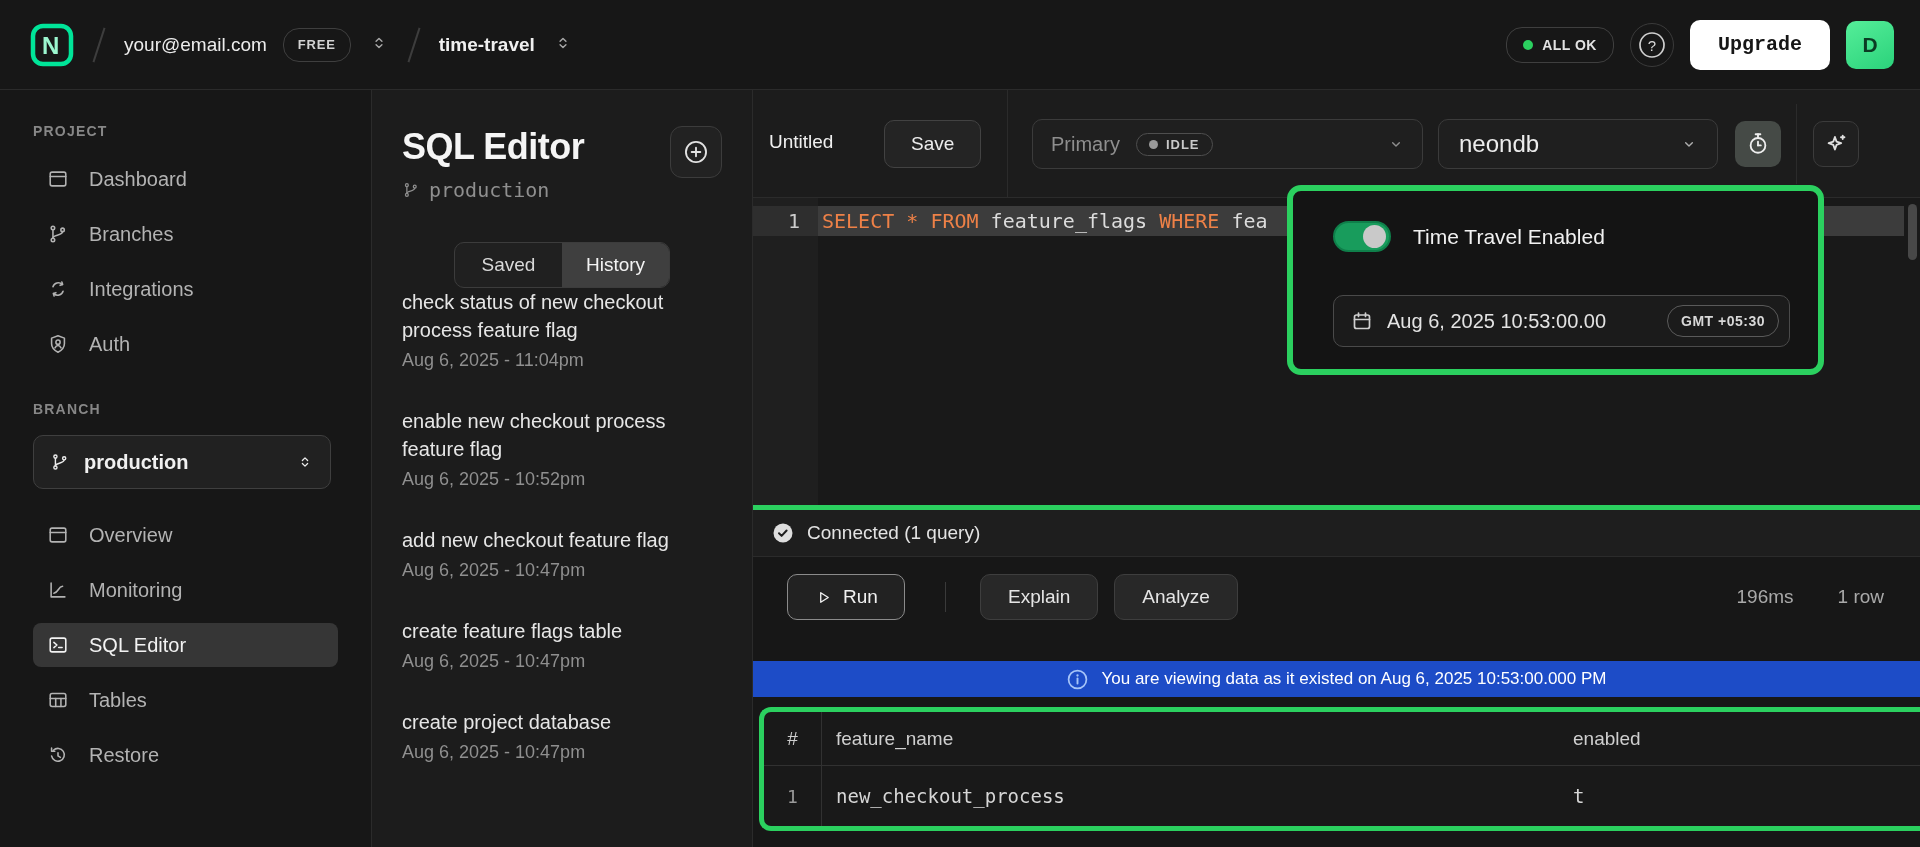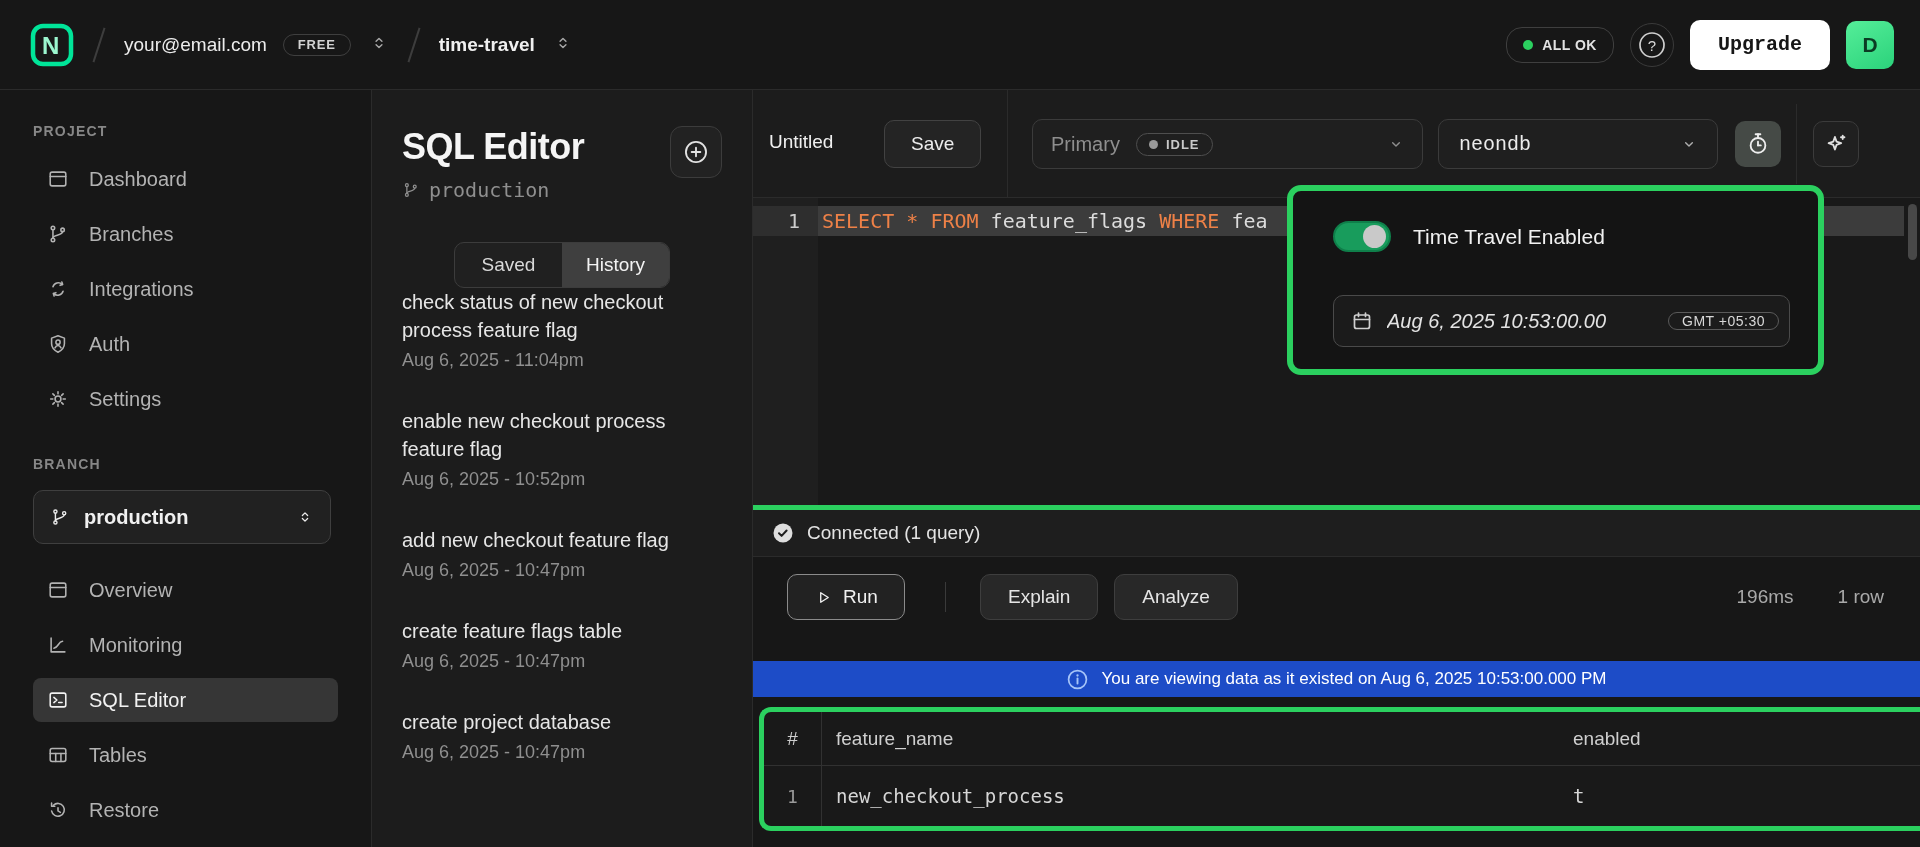--- a/index.html
+++ b/index.html
@@ -6,21 +6,21 @@
   html,body { background:#0f0f0f; }
   body { font-family:"Liberation Sans", sans-serif; color:#ececec; }
   .app { position:relative; width:1920px; height:847px; background:#171717; overflow:hidden; }
   .mono { font-family:"DejaVu Sans Mono", monospace; }
 
   
   .topbar { position:absolute; left:0; top:0; width:1920px; height:90px; display:flex; align-items:center; padding:0 26px 0 30px; border-bottom:1px solid #2b2b2b; background:#171717; }
   .slash { width:2px; height:36px; background:#3d3d3d; transform:rotate(18deg); margin:0 24px; flex:none; }
   .acct { font-size:19px; font-weight:500; color:#ececec; }
   .pill { display:inline-flex; align-items:center; border:1px solid #3f3f3f; border-radius:16px; }
-  .free-pill { height:22px; padding:0 14px; margin-left:16px; font-size:13px; font-weight:700; letter-spacing:.8px; color:#d2d2d2; }
+  .free-pill { height:34px; padding:0 14px; margin-left:16px; font-size:13px; font-weight:700; letter-spacing:.8px; color:#d2d2d2; }
   .unfold { margin-left:18px; color:#a8a8a8; }
   .proj { font-size:19px; font-weight:600; color:#f0f0f0; }
   .tb-right { margin-left:auto; display:flex; align-items:center; gap:16px; }
   .status-pill { height:36px; padding:0 16px; gap:9px; font-size:14px; font-weight:700; letter-spacing:.5px; color:#e2e2e2; }
   .dot { width:10px; height:10px; border-radius:50%; background:#2bd05f; }
   .help-btn { width:44px; height:44px; border:1px solid #3a3a3a; border-radius:50%; display:flex; align-items:center; justify-content:center; color:#d0d0d0; background:transparent; }
   .upgrade-btn { height:50px; padding:0 28px; background:#fff; color:#161616; border:none; border-radius:10px; font-size:20px; font-weight:600; font-family:Liberation Mono, monospace; }
   .avatar { width:48px; height:48px; border-radius:10px; background:linear-gradient(150deg,#55ee99,#2bd27b); color:#0b3b23; font-size:21px; font-weight:700; display:flex; align-items:center; justify-content:center; }
 
   
@@ -53,21 +53,21 @@
   .ed-tabname { position:absolute; left:16px; top:41px; font-size:19px; color:#f0f0f0; }
   .save-btn { position:absolute; left:131px; top:30px; height:48px; padding:0 26px; background:#242424; border:1px solid #424242; border-radius:10px; color:#ededed; font-size:19px; font-family:inherit; }
   .hd-div { position:absolute; left:254px; top:0; height:108px; border-left:1px solid #2b2b2b; }
   .dd { position:absolute; top:29px; height:50px; border:1px solid #3b3b3b; background:#1f1f1f; border-radius:10px; display:flex; align-items:center; }
   .dd-compute { left:279px; width:391px; padding:0 16px 0 18px; }
   .dd-compute .lbl { font-size:20px; color:#8e8e8e; }
   .idle-pill { height:23px; padding:0 12px; margin-left:16px; gap:8px; border-color:#4e4e4e; font-size:13px; font-weight:700; letter-spacing:1px; color:#c9c9c9; }
   .idle-dot { width:9px; height:9px; border-radius:50%; background:#9a9a9a; }
   .dd .spacer { flex:1; }
   .dd-db { left:685px; width:280px; padding:0 18px 0 20px; }
-  .dd-db .lbl { font-size:20px; color:#ececec;font-family:Liberation Mono, monospace; }
+  .dd-db .lbl { font-size:24px; color:#ececec; }
   .icon-btn { position:absolute; top:31px; width:46px; height:46px; border-radius:10px; display:flex; align-items:center; justify-content:center; border:1px solid transparent; }
   .tt-btn { left:982px; background:#454a46; color:#eee; }
   .hd-div2 { position:absolute; left:1043px; top:14px; height:80px; border-left:1px solid #2b2b2b; }
   .ai-btn { left:1060px; border-color:#3b3b3b; background:#202020; color:#e0e0e0; }
 
   .ed-code { position:relative; height:307px; flex:none; background:#191919; }
   .gutter { position:absolute; left:0; top:0; width:65px; height:100%; background:#1f1f1f; }
   .gcell { position:absolute; left:0; top:8px; width:65px; height:30px; background:#2e2e2e; color:#cdcdcd; font-size:20px; line-height:30px; text-align:right; padding-right:18px; }
   .linebg { position:absolute; left:65px; right:16px; top:8px; height:30px; background:#3c3c3c; }
   .codeln { position:absolute; left:69px; top:8px; height:30px; line-height:30px; font-size:20px; white-space:pre; }
@@ -75,22 +75,22 @@
   .idn { color:#dcdcdc; }
   .vscroll { position:absolute; right:3px; top:6px; width:9px; height:56px; border-radius:5px; background:#484848; }
 
   
   .tt-panel { position:absolute; left:534px; top:95px; width:537px; height:190px; border:6px solid #2bd05f; border-radius:14px; background:#141414; z-index:6; }
   .tt-row { position:absolute; left:40px; top:30px; display:flex; align-items:center; gap:22px; }
   .toggle { position:relative; width:58px; height:31px; border-radius:17px; background:#189c5c; border:2px solid #0f7f4a; }
   .toggle .knob { position:absolute; right:3px; top:2px; width:23px; height:23px; border-radius:50%; background:#c9c9c9; }
   .tt-label { font-size:21px; color:#f1f1f1; }
   .tt-date { position:absolute; left:40px; right:28px; top:104px; height:52px; border:1px solid #4a4a4a; border-radius:10px; background:#1b1b1b; display:flex; align-items:center; gap:13px; padding:0 10px 0 16px; color:#cfcfcf; }
-  .tt-dt-text { font-size:20px; color:#e3e3e3; white-space:nowrap; overflow:hidden; flex:1;font-style:italic; }
-  .gmt-badge { flex:none; height:18px; padding:0 13px; border:1.5px solid #5a5a5a; border-radius:16px; display:flex; align-items:center; font-size:14px; font-weight:400; letter-spacing:.5px; color:#d8d8d8; }
+  .tt-dt-text { font-size:20px; color:#e3e3e3; white-space:nowrap; overflow:hidden; flex:1; }
+  .gmt-badge { flex:none; height:32px; padding:0 13px; border:1.5px solid #5a5a5a; border-radius:16px; display:flex; align-items:center; font-size:14px; font-weight:700; letter-spacing:.5px; color:#d8d8d8; }
 
   .ed-progress { height:5px; flex:none; background:#2bd05f; }
   .ed-connected { height:47px; flex:none; background:#1e1e1e; border-bottom:1px solid #2b2b2b; display:flex; align-items:center; gap:12px; padding-left:18px; font-size:19px; color:#e3e3e3; }
   .ed-toolbar { height:80px; flex:none; display:flex; align-items:center; padding:0 36px 0 34px; background:#171717; }
   .run-btn { height:46px; width:118px; background:#222; border:1px solid #8b8b8b; border-radius:10px; color:#f0f0f0; font-size:19px; font-family:inherit; display:flex; align-items:center; justify-content:center; gap:10px; }
   .tb-sep { width:1px; height:30px; background:#3a3a3a; margin:0 34px 0 40px; }
   .ghost-btn { height:46px; padding:0 27px; background:#282828; border:1px solid #3e3e3e; border-radius:10px; color:#e5e5e5; font-size:19px; font-family:inherit; margin-right:16px; }
   .tb-right2 { margin-left:auto; display:flex; align-items:center; gap:44px; color:#a9a9a9; font-size:19px; }
 
   .ed-gap { height:24px; flex:none; }
@@ -180,27 +180,20 @@
         </svg>
       <span>Integrations</span>
     </div>
     <div class="nav-item">
       <svg class="ic" width="22" height="22" viewBox="0 0 24 24">
           <path d="M12 3l7 2.6v6.2c0 4.2-3 7.2-7 9.2-4-2-7-5-7-9.2V5.6z"></path>
           <circle cx="12" cy="10" r="2.3"></circle>
           <path d="M8.7 16.2c.8-1.7 1.9-2.5 3.3-2.5s2.5.8 3.3 2.5"></path>
         </svg>
       <span>Auth</span>
-    </div>
-    <div class="nav-item">
-      <svg class="ic" width="22" height="22" viewBox="0 0 24 24">
-          <circle cx="12" cy="12" r="3.2"></circle>
-          <path d="M12 4v2.4M12 17.6V20M4 12h2.4M17.6 12H20M6.4 6.4l1.7 1.7M15.9 15.9l1.7 1.7M6.4 17.6l1.7-1.7M15.9 8.1l1.7-1.7"></path>
-        </svg>
-      <span>Settings</span>
     </div>
 
     <div class="branch-sec">
       <div class="sec-label">BRANCH</div>
       <div class="branch-select">
         <svg class="ic" width="20" height="20" viewBox="0 0 24 24">
             <circle cx="6.5" cy="5.5" r="1.9"></circle>
             <circle cx="6.5" cy="18.5" r="1.9"></circle>
             <circle cx="17" cy="7.5" r="1.9"></circle>
             <path d="M6.5 7.4v9.2"></path>

